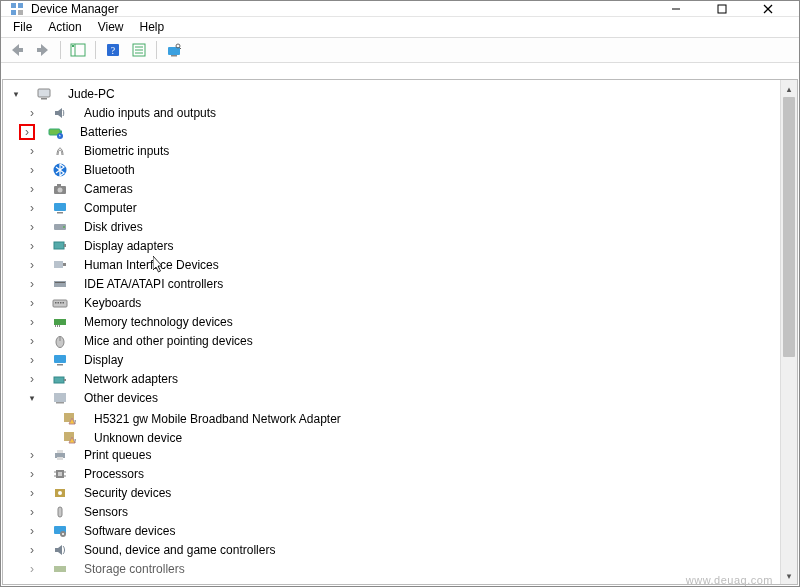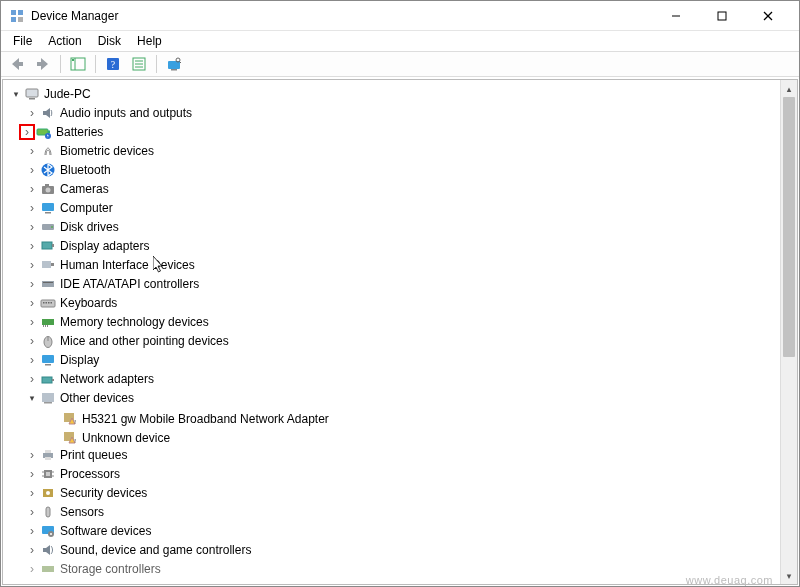--- a/index.html
+++ b/index.html
@@ -1,19 +1,19 @@
 <!DOCTYPE html>
 <html><head>
 <meta charset="utf-8">
 <style>
 * { box-sizing: border-box; margin: 0; padding: 0; }
 body { font-family: "Segoe UI", Tahoma, sans-serif; font-size: 12px; background: #fff; width: 800px; height: 587px; overflow: hidden; position: relative; border: 1px solid #888; }
 
 
-.titlebar { display: flex; align-items: center; height: 30px; padding: 0 8px 0 8px; border-bottom: 1px solid #e5e5e5; }
+.titlebar { display: flex; align-items: center; height: 16px; padding: 0 8px 0 8px; border-bottom: 1px solid #e5e5e5; }
 .titlebar-icon { width: 16px; height: 16px; margin-right: 6px; display: inline-flex; align-items: center; justify-content: center; }
 .titlebar-title { font-size: 12px; color: #000; flex: 1; }
 .winctrls { display: flex; height: 100%; }
 .winctrl { width: 46px; height: 100%; display: flex; align-items: center; justify-content: center; font-size: 13px; }
 .winctrl svg { width: 10px; height: 10px; }
 
 
 .menubar { display: flex; align-items: center; height: 20px; padding: 0 4px; font-size: 12px; }
 .menuitem { padding: 2px 8px; cursor: default; }
 
@@ -23,21 +23,21 @@
 .tbtn svg { width: 16px; height: 16px; }
 .tsep { width: 1px; height: 18px; background: #d0d0d0; margin: 0 3px; }
 
 
 .tree-wrap { position: absolute; left: 1px; right: 1px; top: 78px; bottom: 1px; border: 1px solid #bbb; overflow: hidden; }
 .tree { position: absolute; left: 0; right: 17px; top: 0; bottom: 0; padding: 4px 0 0 4px; overflow: hidden; }
 .vscroll { position: absolute; right: 0; top: 0; bottom: 0; width: 17px; background: #f0f0f0; border-left: 1px solid #ddd; }
 .vscroll-arrow { width: 100%; height: 17px; display: flex; align-items: center; justify-content: center; color: #555; font-size: 9px; }
 .vscroll-thumb { position: absolute; top: 17px; left: 2px; right: 2px; height: 260px; background: #c2c2c2; border-radius: 1px; }
 
-.node { display: flex; align-items: center; height: 19px; white-space: nowrap; }
+.node { display: flex; align-items: center; height: 19px; white-space: nowrap; gap: 12px; }
 .chev { width: 14px; text-align: center; color: #666; font-size: 9px; cursor: default; }
 .chev.open::before { content: "▾"; color: #444; }
 .chev.closed::before { content: "›"; font-size: 12px; }
 .hlbox { display: inline-flex; align-items: center; justify-content: center; width: 16px; height: 16px; border: 2px solid #e00; margin-right: -2px; margin-left: -2px; }
 .hlbox .chev { width: auto; }
 .nicon { width: 16px; height: 16px; margin: 0 3px 0 1px; display: inline-flex; align-items: center; justify-content: center; }
 .nlabel { padding-left: 1px; }
 .lvl0 { padding-left: 2px; }
 .lvl1 { padding-left: 18px; text-align: center; }
 .lvl2 { padding-left: 54px; align-items: flex-end; }
@@ -76,21 +76,21 @@
           <line x1="1" y1="1" x2="9" y2="9" stroke="#000" stroke-width="1.2"></line>
           <line x1="9" y1="1" x2="1" y2="9" stroke="#000" stroke-width="1.2"></line>
         </svg>
       </div>
   </div>
 </div>
 
 <div class="menubar">
   <div class="menuitem">File</div>
   <div class="menuitem">Action</div>
-  <div class="menuitem">Disk</div>
+  <div class="menuitem">View</div>
   <div class="menuitem">Help</div>
 </div>
 
 <div class="toolbar">
   <div class="tbtn">
       <svg viewBox="0 0 16 16">
         <path d="M10 2 L3 8 L10 14 L10 10 L14 10 L14 6 L10 6 Z" fill="#9aa0a6"></path>
       </svg>
     </div>
   <div class="tbtn">
@@ -173,21 +173,21 @@
     </div>
 
     <div class="node lvl1">
       <span class="chev closed"></span>
       <span class="nicon">
           <svg viewBox="0 0 16 16">
             <path d="M5 12c0-4 2-7 3-7s3 3 3 7" fill="none" stroke="#888"></path>
             <path d="M6 12c0-3 1-5 2-5s2 2 2 5" fill="none" stroke="#888"></path>
           </svg>
         </span>
-      <span class="nlabel">Biometric devices</span>
+      <span class="nlabel">Biometric inputs</span>
     </div>
 
     <div class="node lvl1">
       <span class="chev closed"></span>
       <span class="nicon">
           <svg viewBox="0 0 16 16">
             <circle cx="8" cy="8" r="6.5" fill="#1e73d6"></circle>
             <path d="M8 2v12l4-3-8-6m0 6l8-6-4-3" fill="none" stroke="#fff" stroke-width="1.2"></path>
           </svg>
         </span>

